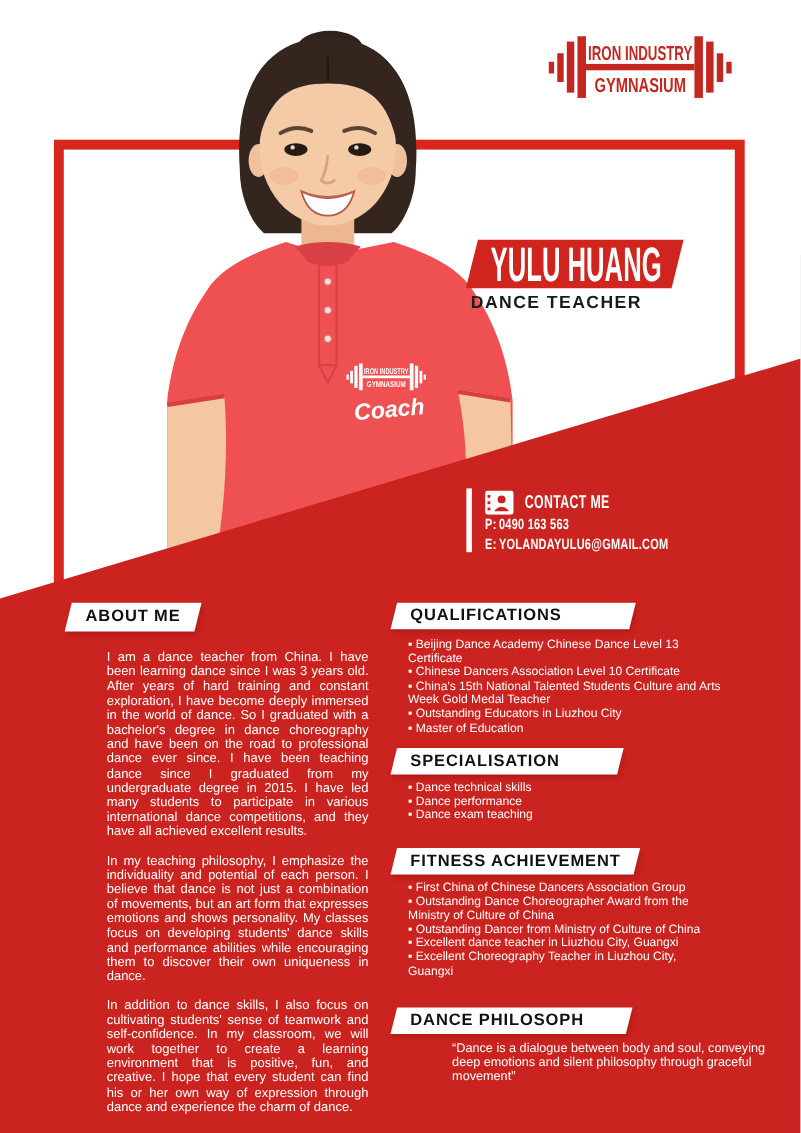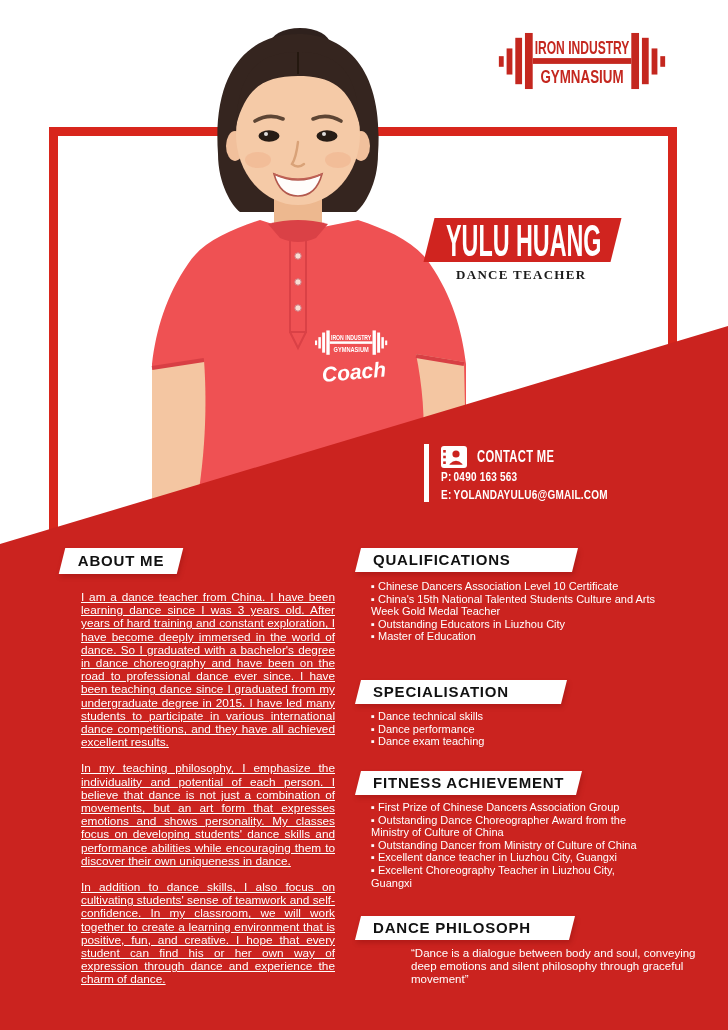--- a/index.html
+++ b/index.html
@@ -17,21 +17,21 @@
   
   .brand{left:497px;top:32px;width:170px;height:58px;}
 
   
   .photo{left:150px;top:24px;width:320px;height:536px;}
 
   
   .name-banner{left:429px;top:218px;width:187px;height:44px;background:#d0241f;transform:skewX(-14deg);}
   .name-text{left:446px;top:221px;color:#fff;font-weight:bold;font-size:44px;line-height:40px;
     white-space:nowrap;transform:scaleX(0.53);transform-origin:0 0;letter-spacing:0;}
-  .job-title{left:456px;top:267px;color:#1b1b1b;font-weight:bold;font-size:13px;letter-spacing:1.3px;white-space:nowrap;font-family:Liberation Serif, serif;}
+  .job-title{left:428px;top:267px;color:#1b1b1b;font-weight:bold;font-size:16px;letter-spacing:1.3px;white-space:nowrap;}
 
   
   .contact-bar{left:424px;top:444px;width:5px;height:58px;background:#fff;}
   .contact-icon{left:441px;top:446px;width:26px;height:22px;}
   .contact-heading{left:477px;top:447px;color:#fff;font-weight:bold;font-size:17px;line-height:20px;
     white-space:nowrap;transform:scaleX(0.66);transform-origin:0 0;letter-spacing:.5px;}
   .contact-line{position:absolute;left:441px;color:#fff;font-weight:bold;font-size:13.5px;line-height:16px;
     white-space:nowrap;transform:scaleX(0.74);transform-origin:0 0;letter-spacing:.3px;}
   .contact-line .lbl{display:inline-block;width:17px;}
   .phone-line{top:469px;}
@@ -45,21 +45,21 @@
   .tag-about>span{text-align:center;line-height:26px;}
   .tag-right{left:358px;height:24px;}
   .tag-right>span{padding-left:15px;}
   .tag-qual{top:548px;width:217px;}
   .tag-spec{top:680px;width:206px;}
   .tag-fit{top:771px;width:221px;}
   .tag-phil{top:916px;width:214px;}
 
   
   .about-text{left:81px;top:591px;width:254px;color:#fff;font-size:11.8px;line-height:13.2px;text-align:justify;}
-  .about-text p{margin:0 0 13px 0;text-decoration:underline;}
+  .about-text p{margin:0 0 13px 16px;}
 
   
   .rlist{position:absolute;left:371px;width:286px;color:#fff;font-size:11px;line-height:12.6px;}
   .rlist .li{margin:0;}
   .rlist .li::before{content:"▪ ";}
   .list-qual{top:580px;}
   .list-spec{top:710px;}
   .list-fit{top:801px;}
   .quote{left:371px;top:947px;width:302px;color:#fff;font-size:11.5px;line-height:12.9px;margin-left:40px;}
 </style>
@@ -164,20 +164,21 @@
   <p>I am a dance teacher from China. I have been learning dance since I was 3 years old. After years of hard training and constant exploration, I have become deeply immersed in the world of dance. So I graduated with a bachelor's degree in dance choreography and have been on the road to professional dance ever since. I have been teaching dance since I graduated from my undergraduate degree in 2015. I have led many students to participate in various international dance competitions, and they have all achieved excellent results.</p>
       <p>In my teaching philosophy, I emphasize the individuality and potential of each person. I believe that dance is not just a combination of movements, but an art form that expresses emotions and shows personality. My classes focus on developing students' dance skills and performance abilities while encouraging them to discover their own uniqueness in dance.</p>
       <p>In addition to dance skills, I also focus on cultivating students' sense of teamwork and self-confidence. In my classroom, we will work together to create a learning environment that is positive, fun, and creative. I hope that every student can find his or her own way of expression through dance and experience the charm of dance.</p>
     </div>
 
   <div class="tag tag-right tag-qual">
     <span>QUALIFICATIONS</span>
   </div>
   <div class="rlist list-qual">
 
+  <div class="li">Beijing Dance Academy Chinese Dance Level 13 Certificate</div>
       <div class="li">Chinese Dancers Association Level 10 Certificate</div>
       <div class="li">China's 15th National Talented Students Culture and Arts Week Gold Medal Teacher</div>
       <div class="li">Outstanding Educators in Liuzhou City</div>
       <div class="li">Master of Education</div>
     </div>
 
   <div class="tag tag-right tag-spec">
     <span>SPECIALISATION</span>
   </div>
   <div class="rlist list-spec">
@@ -185,21 +186,21 @@
       <div class="li">Dance technical skills</div>
       <div class="li">Dance performance</div>
       <div class="li">Dance exam teaching</div>
     </div>
 
   <div class="tag tag-right tag-fit">
     <span>FITNESS ACHIEVEMENT</span>
   </div>
   <div class="rlist list-fit">
 
-      <div class="li">First Prize of Chinese Dancers Association Group</div>
+      <div class="li">First China of Chinese Dancers Association Group</div>
       <div class="li">Outstanding Dance Choreographer Award from the Ministry of Culture of China</div>
       <div class="li">Outstanding Dancer from Ministry of Culture of China</div>
       <div class="li">Excellent dance teacher in Liuzhou City, Guangxi</div>
       <div class="li">Excellent Choreography Teacher in Liuzhou City, Guangxi</div>
     </div>
 
   <div class="tag tag-right tag-phil">
     <span>DANCE PHILOSOPH</span>
   </div>
   <div class="abs quote">“Dance is a dialogue between body and soul, conveying deep emotions and silent philosophy through graceful movement”</div>

